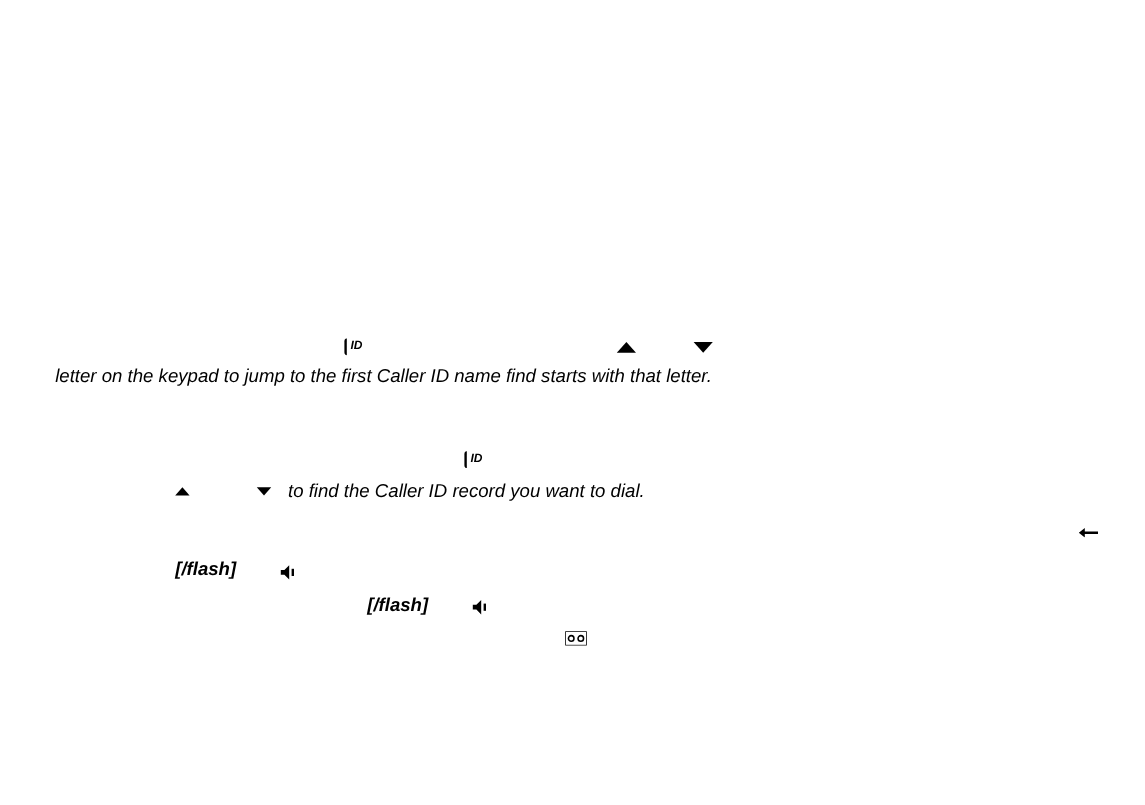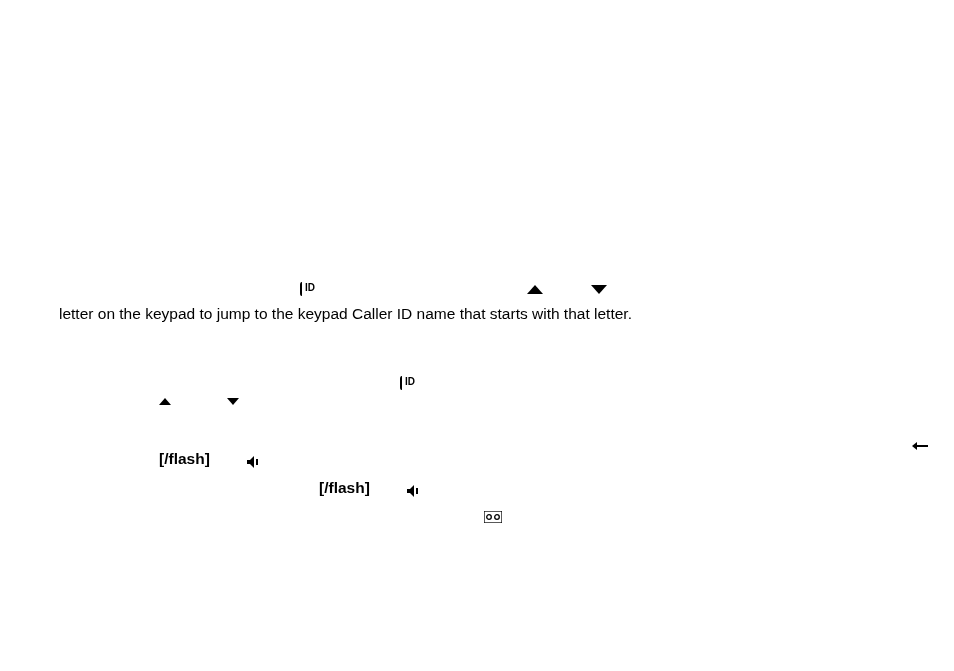--- a/index.html
+++ b/index.html
@@ -7,23 +7,24 @@
     width: 954px;
     height: 671px;
     background: #fff;
     font-family: Arial, Helvetica, sans-serif;
     font-size: 15.5px;
     color: #000;
     position: relative;
   }
   .page {
     position: absolute;
-    left: 59px;
+    left: 46px;
     top: 280px;
     width: 870px;
+    font-style: italic;
   }
   .line {
     margin-bottom: 6px;
     line-height: 1.3;
   }
   .bold { font-weight: bold; }
   .triangle-up, .triangle-down {
     width: 0; height: 0; display: inline-block; vertical-align: middle;
   }
   .triangle-up {
@@ -107,38 +108,39 @@
             <path fill="#000" d="M3 2 C1 2 1 4 1 5 L1 13 C1 14 1 16 3 16 L3 14 L3 4 L3 2 Z"></path>
             <text x="6" y="11" font-size="10" font-weight="bold" font-family="Arial" fill="#000">ID</text>
           </svg>
       </span>
       <span style="width:200px;"></span>
       <span class="triangle-up"></span>
       <span style="width:40px;"></span>
       <span class="triangle-down"></span>
     </div>
     <div class="line">
-      <span>letter on the keypad to jump to the keypad Caller ID name that starts with that letter.</span>
+      <span>letter on the keypad to jump to the first Caller ID name find starts with that letter.</span>
     </div>
   </div>
 
   <div class="block2">
     <div class="row" style="padding-left:340px;">
       <span class="cid-icon">
         <svg viewBox="0 0 20 18">
             <path fill="#000" d="M3 2 C1 2 1 4 1 5 L1 13 C1 14 1 16 3 16 L3 14 L3 4 L3 2 Z"></path>
             <text x="6" y="11" font-size="10" font-weight="bold" font-family="Arial" fill="#000">ID</text>
           </svg>
       </span>
     </div>
     <div class="row" style="padding-left:100px;">
       <span class="triangle-up triangle-sm-up"></span>
       <span style="width:48px;"></span>
       <span class="triangle-down triangle-sm-down"></span>
       <span style="width:6px;"></span>
+      <span> to find the Caller ID record you want to dial.</span>
     </div>
   </div>
 
   <div class="right-arrow-row">
     <span class="back-arrow">
       <svg viewBox="0 0 18 8">
           <path d="M1 4 L6 0 L6 3 L17 3 L17 5 L6 5 L6 8 Z" fill="#000"></path>
         </svg>
     </span>
   </div>

